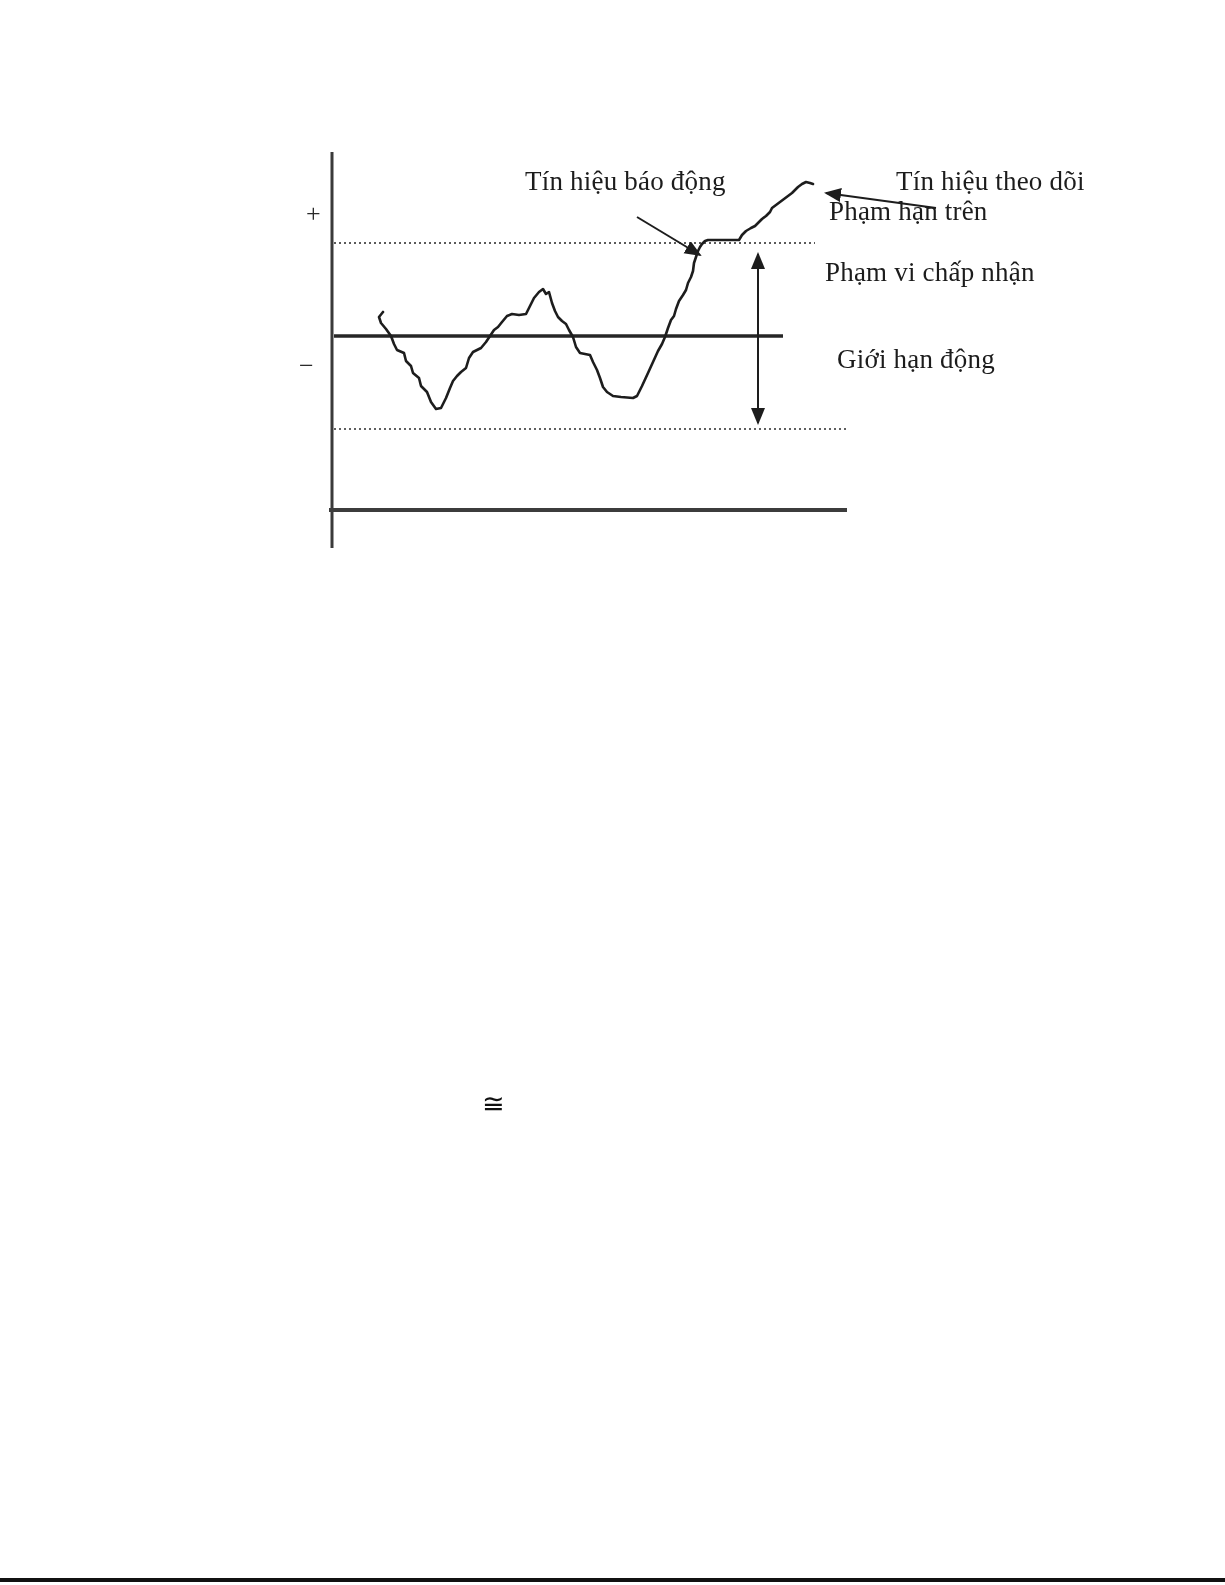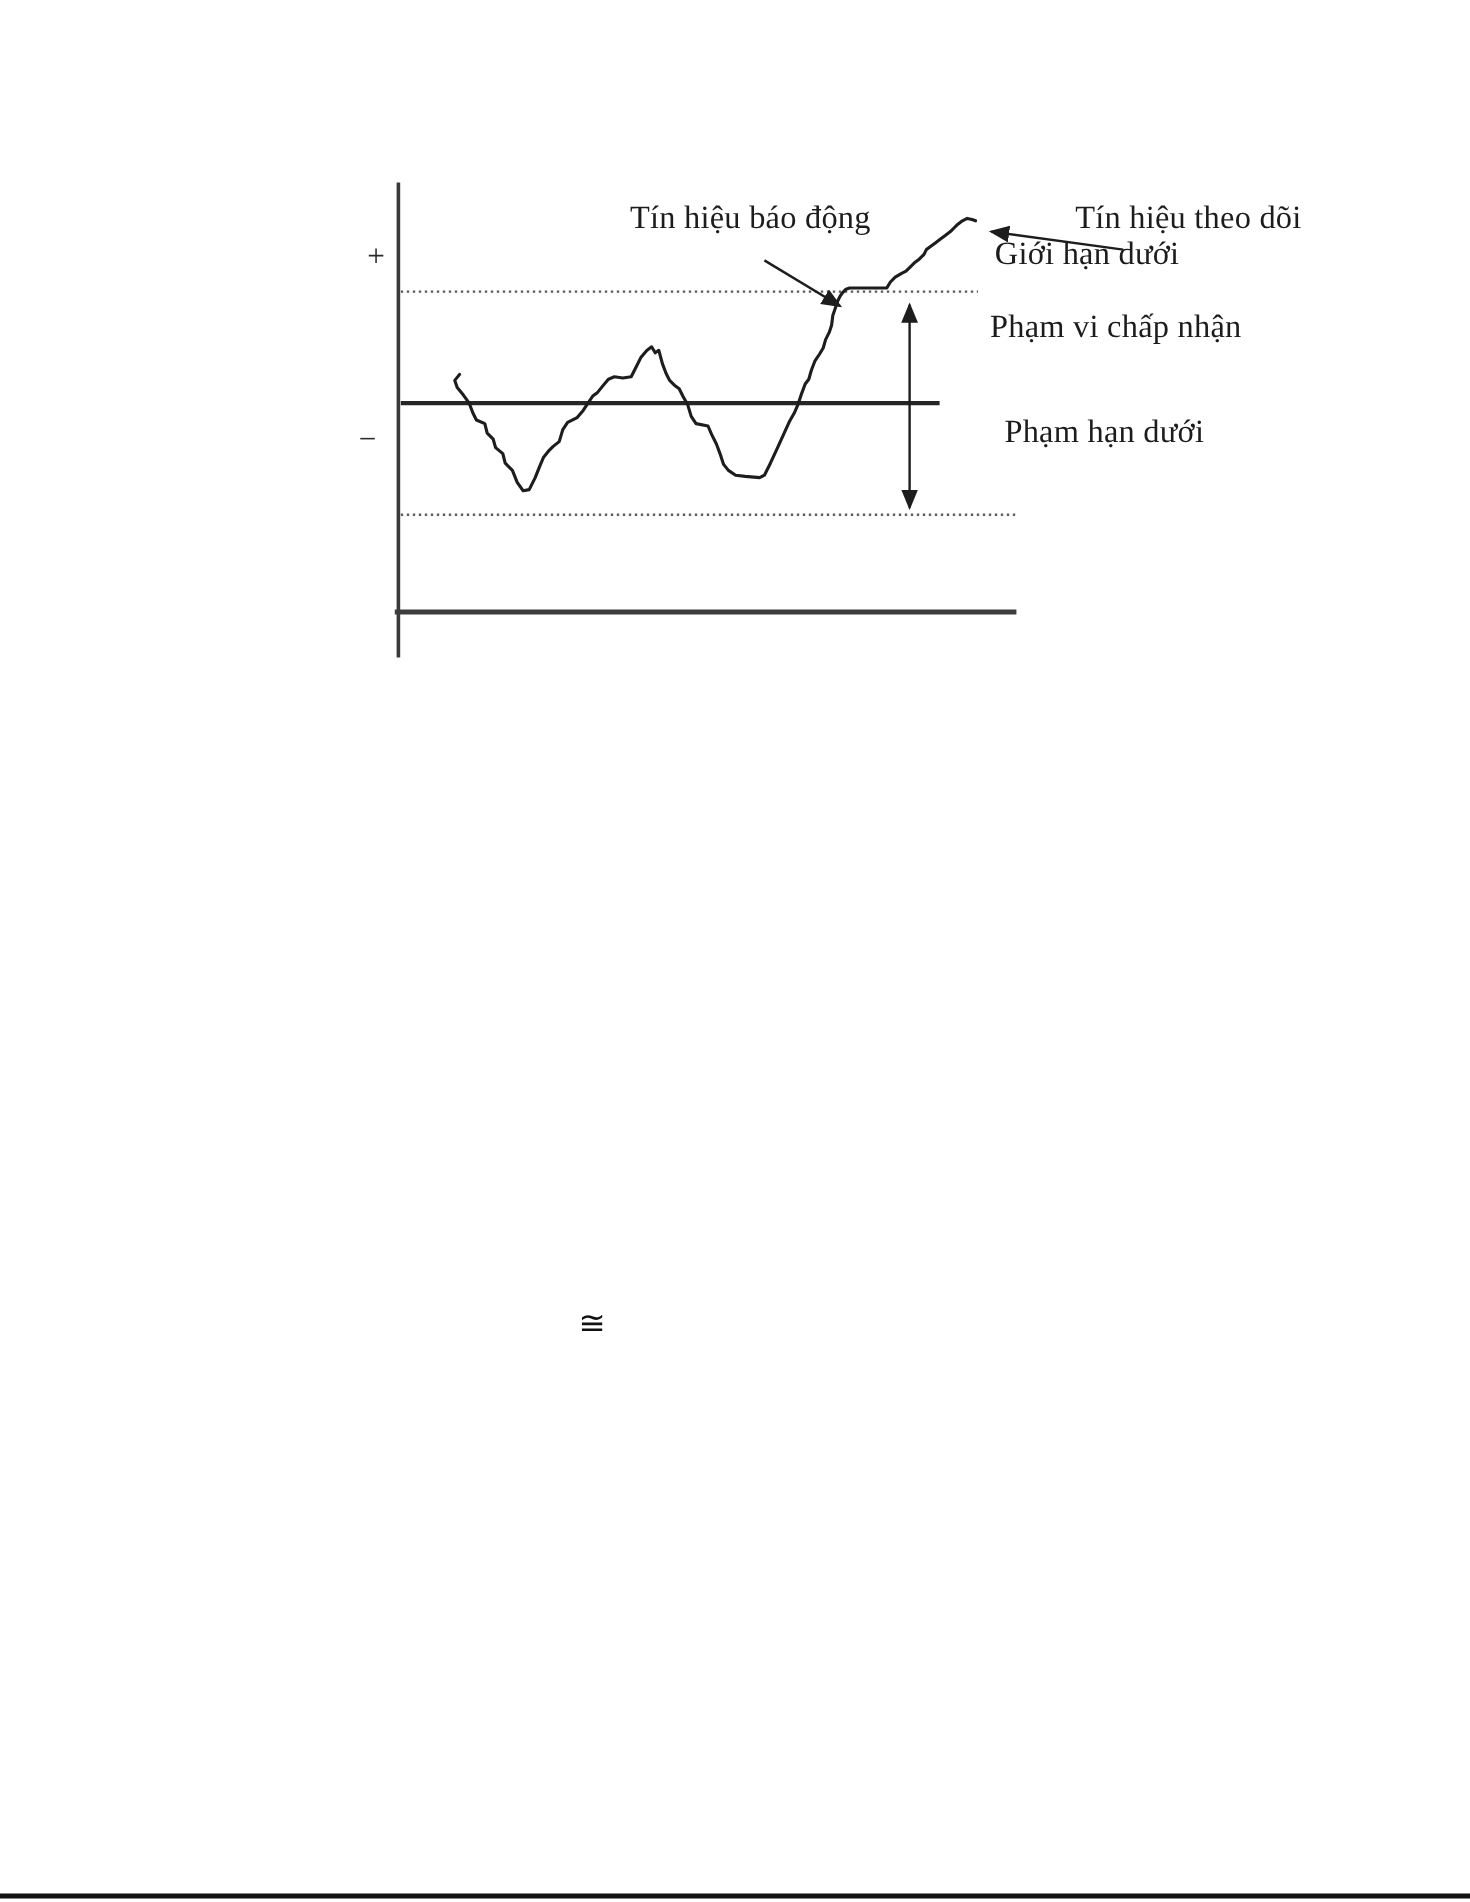--- a/index.html
+++ b/index.html
@@ -85,21 +85,21 @@
     <line x1="0" y1="1580" x2="1225" y2="1580" stroke="#111111" stroke-width="4"></line>
   </svg>
 
   <div class="axis-sign sign-plus">+</div>
   <div class="axis-sign sign-minus">−</div>
 
   <div class="lbl lbl-alarm">Tín hiệu báo động</div>
 
   <div class="lbl lbl-monitor">Tín hiệu theo dõi</div>
 
-  <div class="lbl lbl-upper">Giới hạn dưới</div>
+  <div class="lbl lbl-upper">Phạm hạn trên</div>
 
   <div class="lbl lbl-range">Phạm vi chấp nhận</div>
 
-  <div class="lbl lbl-lower">Phạm hạn dưới</div>
+  <div class="lbl lbl-lower">Giới hạn động</div>
 
   <div class="approx">≅</div>
 
 </div>
 
 </body></html>

